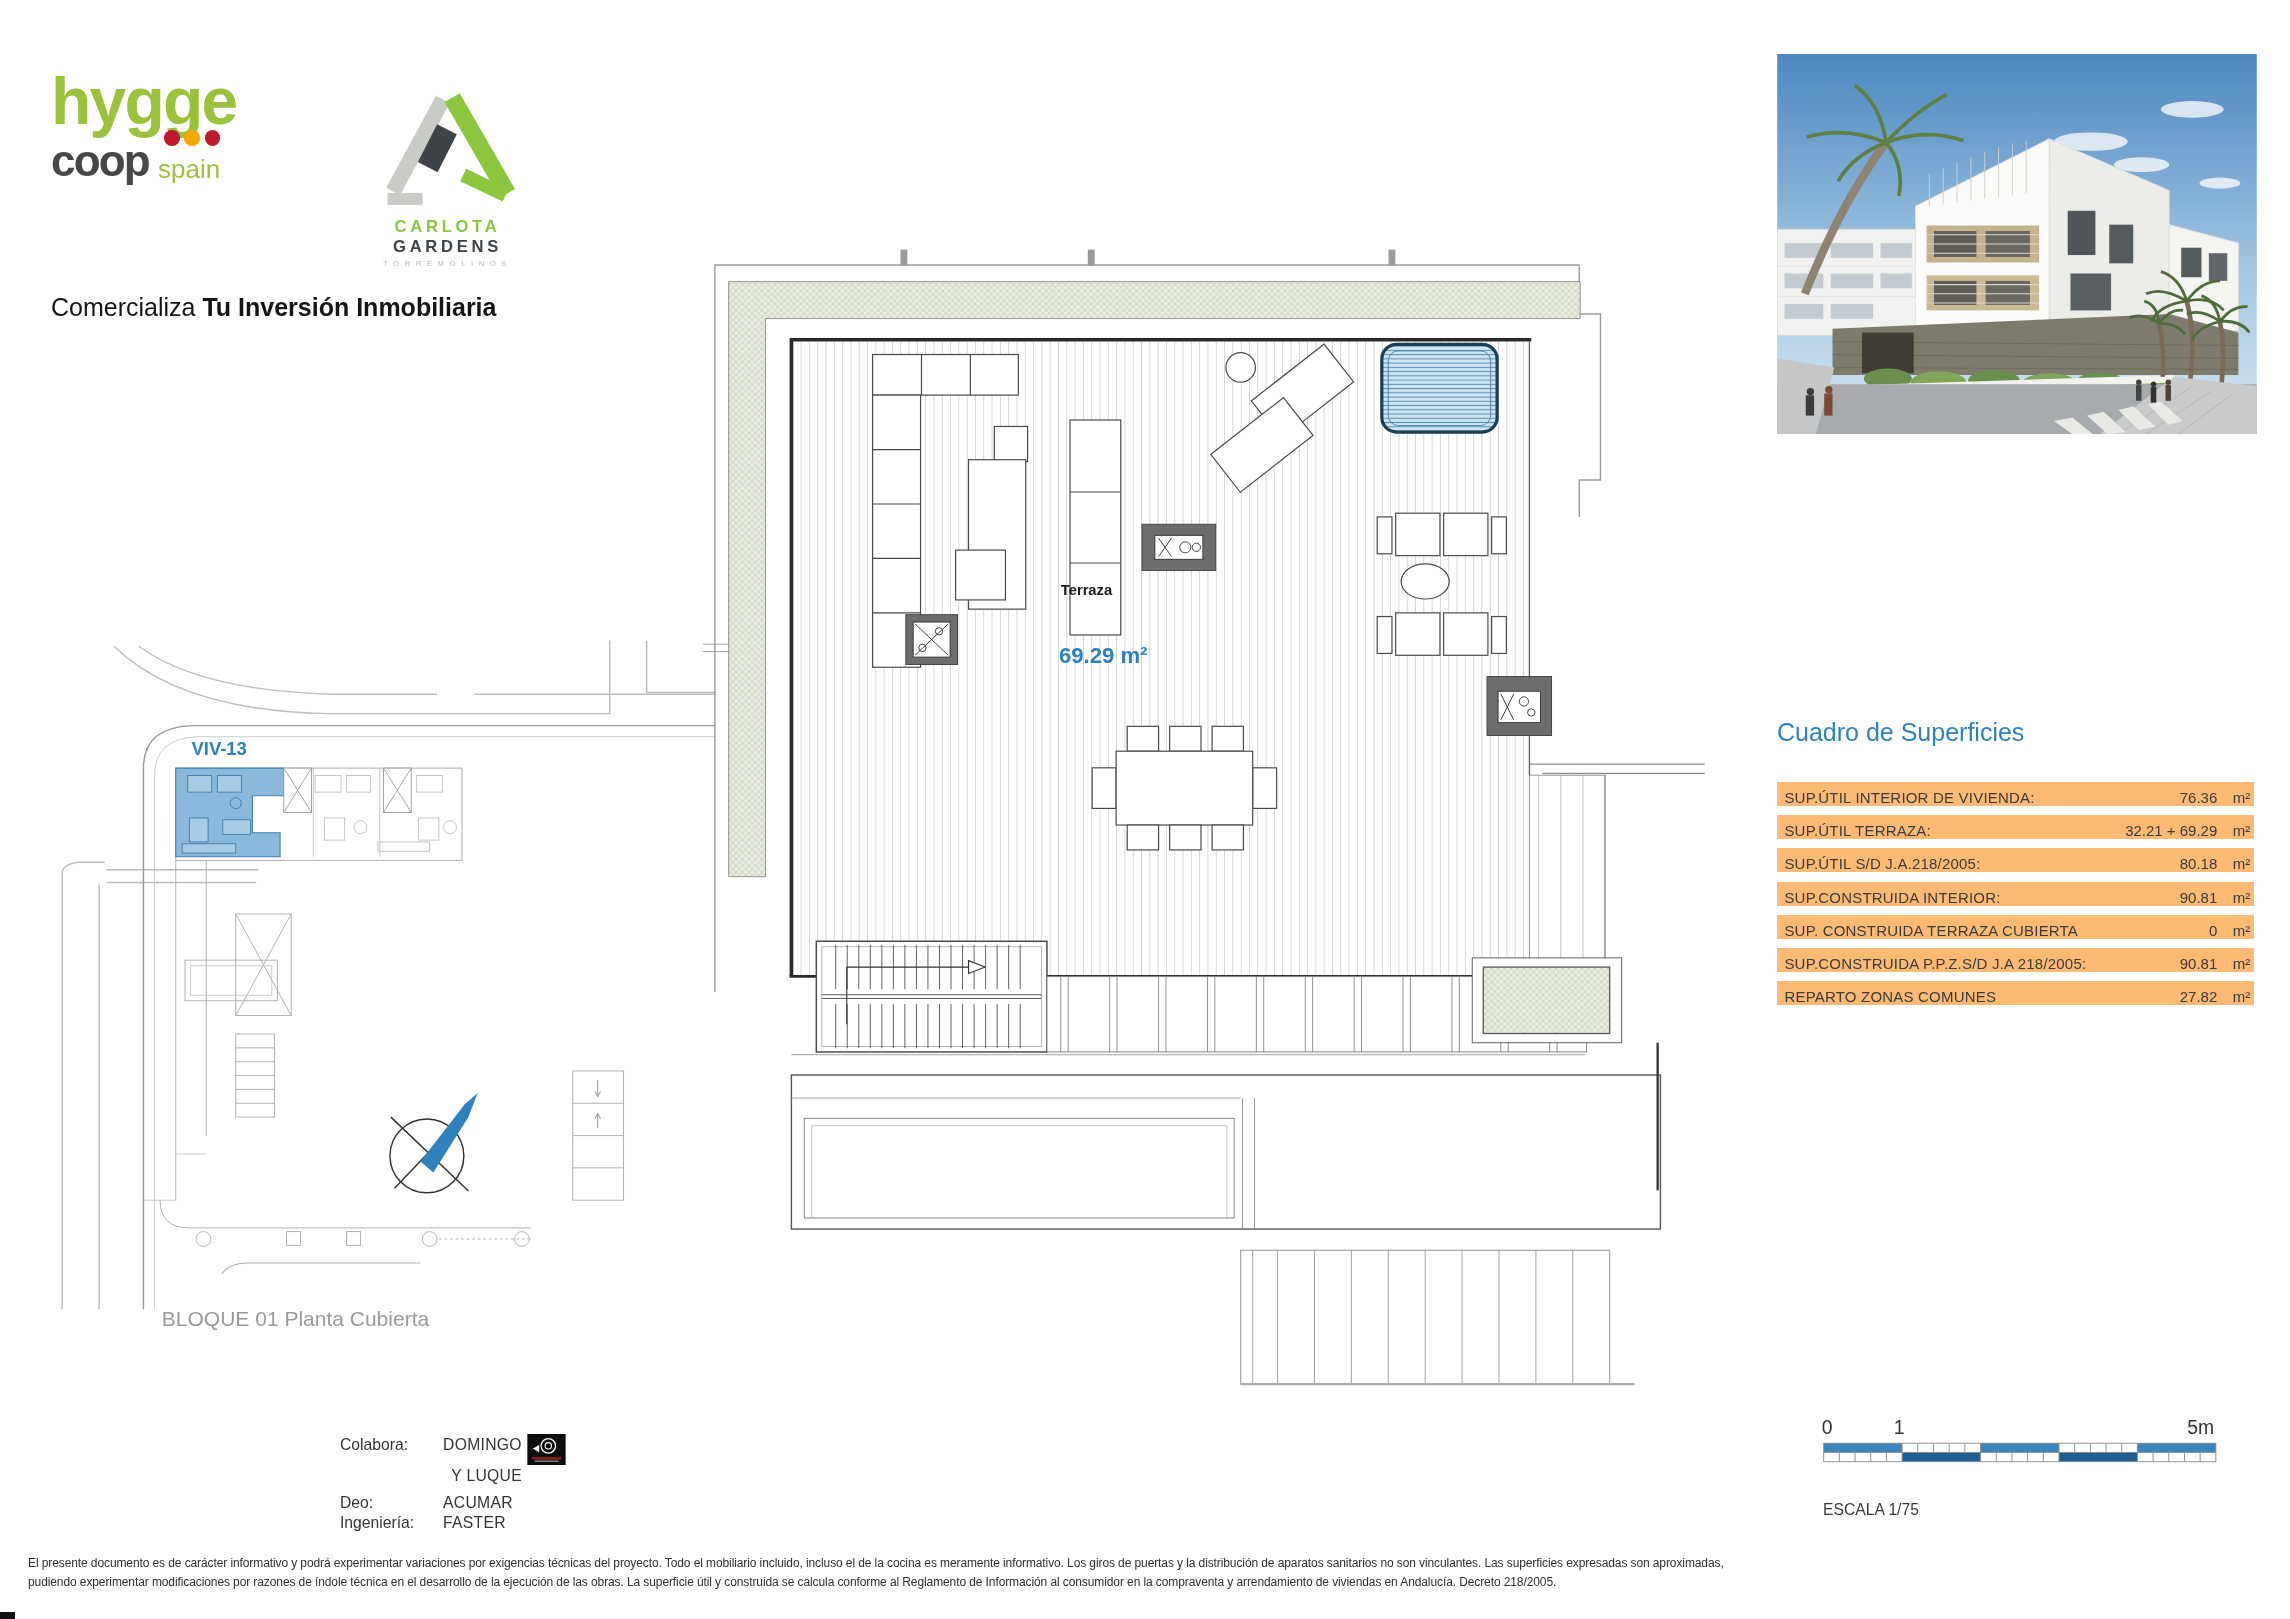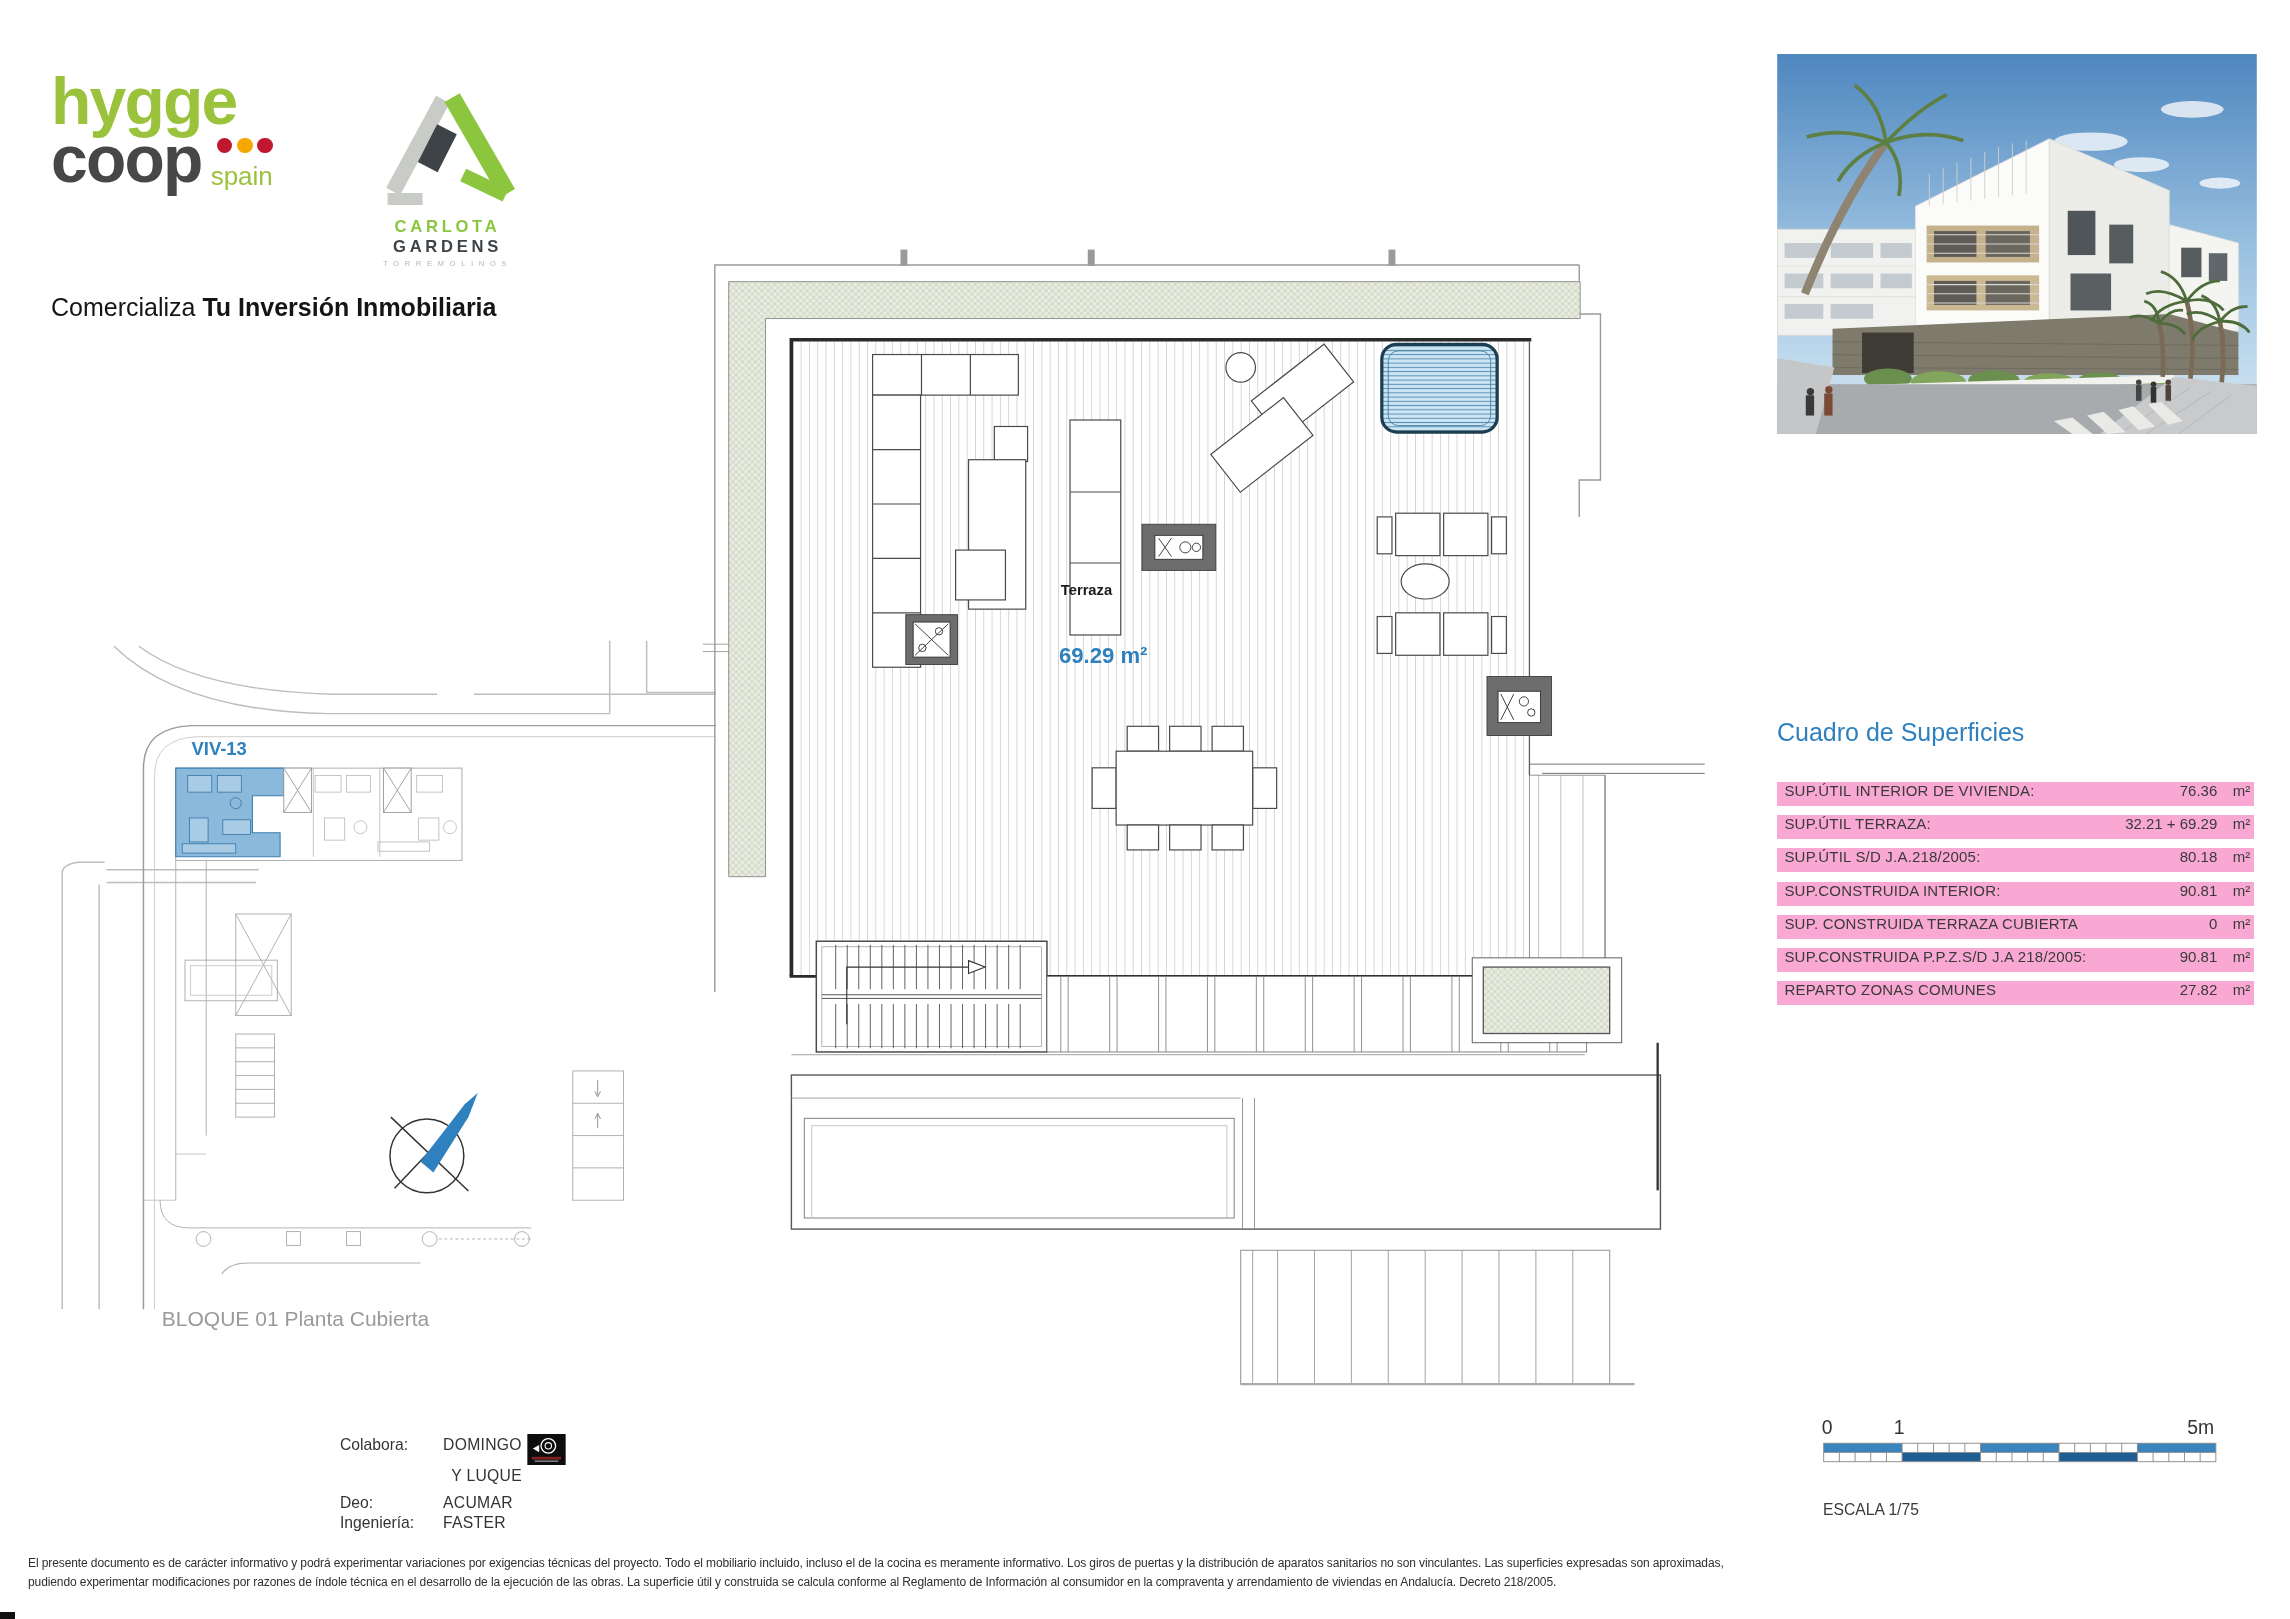--- a/index.html
+++ b/index.html
@@ -4,21 +4,21 @@
 <style>
   html,body{margin:0;padding:0;background:#e8e8e8;}
   #page{position:relative;width:2291px;height:1620px;background:#ffffff;overflow:hidden;
         font-family:"Liberation Sans",sans-serif;color:#1a1a1a;}
   .abs{position:absolute;}
 
   
   #logo-hygge{left:51px;top:72px;line-height:.88;}
   #hygge-word{font-size:66px;font-weight:700;color:#9BC23C;letter-spacing:-1.8px;}
   #coop-row{display:flex;align-items:flex-end;}
-  #coop-word{font-size:66px;font-weight:700;color:#474747;letter-spacing:-1.8px;}
+  #coop-word{font-size:44px;font-weight:700;color:#474747;letter-spacing:-1.8px;}
   #dots-col{margin-left:9.2px;display:flex;flex-direction:column;align-items:flex-end;}
   #dots{display:flex;gap:4.6px;margin-bottom:1.8px;}
   .dot{width:15.7px;height:15.7px;border-radius:50%;}
   #spain-word{font-size:26px;color:#9BC23C;font-weight:400;margin-top:10px;}
 
   
   #logo-carlota{left:369px;top:92px;width:157px;text-align:center;}
   #carlota-line1{font-size:16.6px;font-weight:700;color:#8CC63E;letter-spacing:3.7px;margin-top:3.7px;}
   #carlota-line2{font-size:16.6px;font-weight:700;color:#3E4347;letter-spacing:3.7px;}
   #carlota-sub{font-size:7.8px;color:#B7B7B5;letter-spacing:5.5px;margin-top:2.8px;}
@@ -40,21 +40,21 @@
 
   
   #main-plan{left:701px;top:249px;}
 
   
   #render{left:1777px;top:54px;border:0;}
 
   
   #surfaces{left:1777px;top:718px;width:477px;}
   #surfaces-title{font-size:25px;color:#2E80BE;margin-bottom:35px;}
-  .srow{display:flex;align-items:flex-start;background:#f9a8d4;height:24px;
+  .srow{display:flex;align-items:flex-end;background:#fdba74;height:24px;
         margin-bottom:9.2px;padding:0 3.7px 0 7.4px;font-size:15px;color:#3A3A3A;}
   .srow .lbl{flex:1;letter-spacing:0.2px;}
   .srow .val{text-align:right;}
   .srow .unit{width:33px;text-align:right;}
 
   
   #scalebar{left:1820px;top:1419px;}
   #escala{left:1823px;top:1501px;font-size:15.7px;color:#3A3A3A;}
 
   

